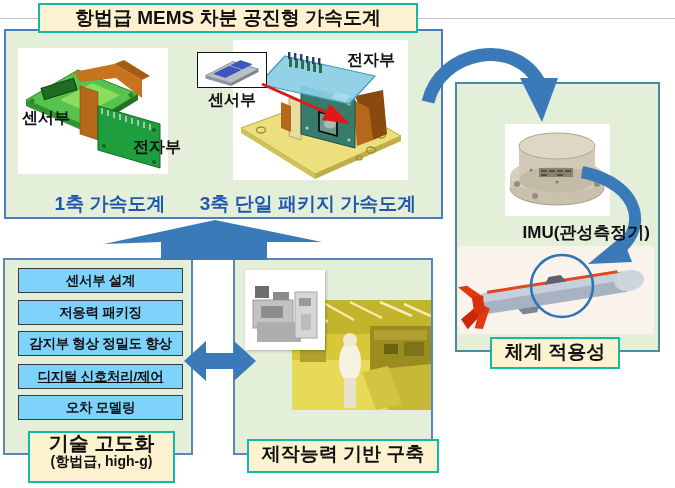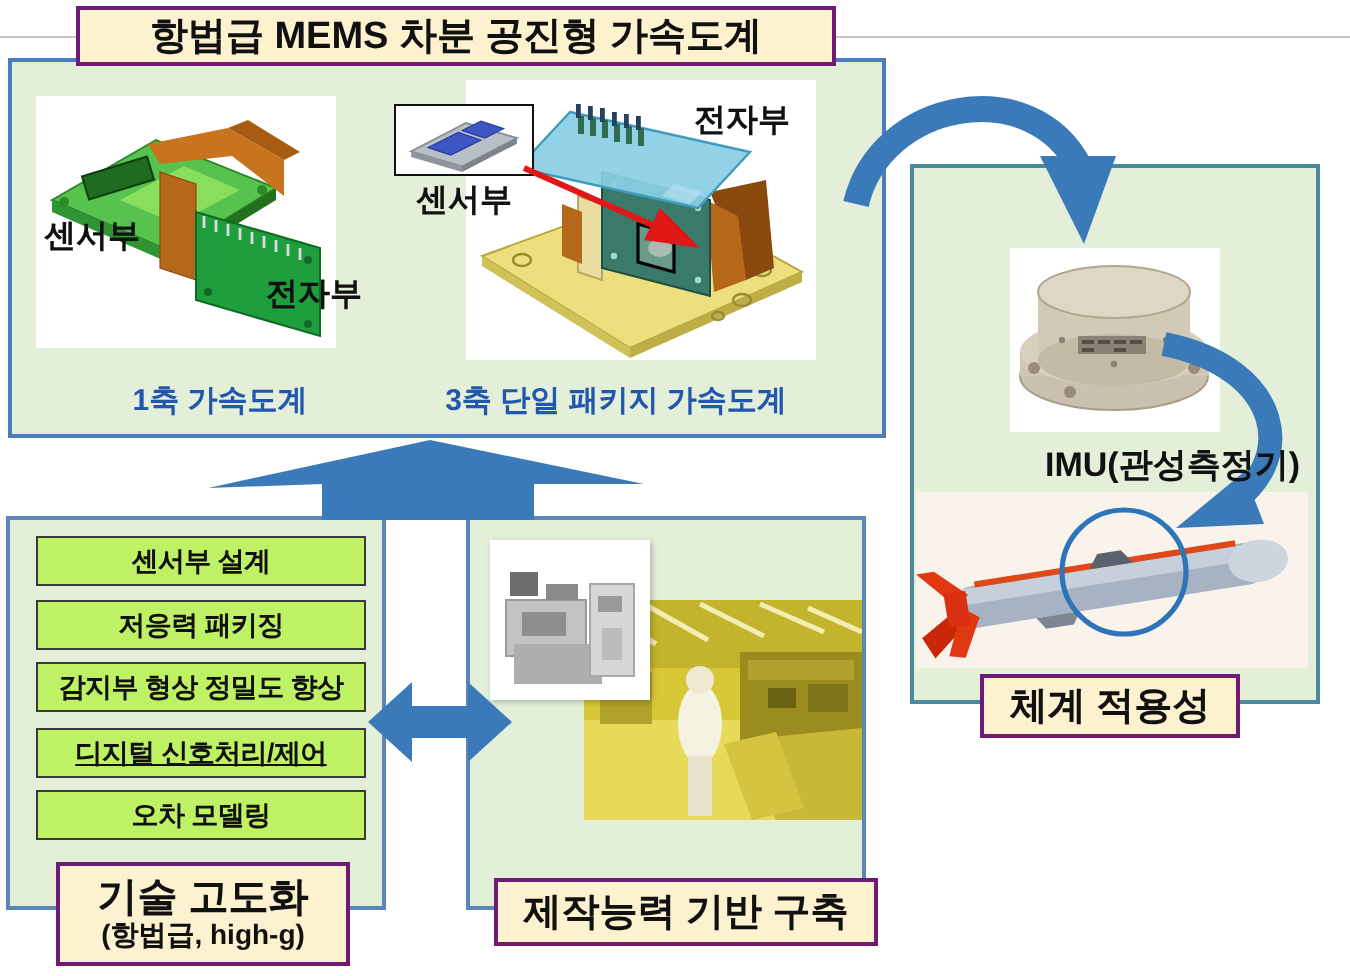--- a/index.html
+++ b/index.html
@@ -3,31 +3,31 @@
 <meta charset="utf-8">
 <style>
   html,body{margin:0;padding:0;background:#ffffff;}
   body{font-family:"Liberation Sans","DejaVu Sans",sans-serif;}
   #stage{position:relative;width:675px;height:488px;background:#ffffff;overflow:hidden;}
   .abs{position:absolute;}
   .hline{height:1px;background:#c4c4c4;z-index:0;}
   .panel{background:#e4efda;border:2px solid #4a7ebe;box-sizing:border-box;z-index:1;}
   .panel.teal{border-color:#4b8a9e;}
   .panel.soft{border-color:#5b87b8;}
-  .cream{background:#fdf2cf;border:2px solid #701a75;box-sizing:border-box;
-         display:flex;flex-direction:column;align-items:center;justify-content:center;
+  .cream{background:#fdf2cf;border:2px solid #14b8a6;box-sizing:border-box;
+         display:flex;flex-direction:column;align-items:center;
          z-index:5;text-align:center;}
   .cream .big{font-size:19px;font-weight:700;color:#111;white-space:nowrap;}
   .cream .huge{font-size:20px;font-weight:700;color:#111;line-height:1.05;white-space:nowrap;}
   .cream .small{font-size:14px;font-weight:700;color:#111;line-height:1.1;white-space:nowrap;}
   .photo{background:#ffffff;z-index:2;}
   .photo svg{display:block;width:100%;height:100%;}
   .plabel{font-size:16px;font-weight:700;color:#111;z-index:4;white-space:nowrap;}
-  .bluecap{font-size:15px;font-weight:700;color:#2158ae;text-align:center;z-index:4;white-space:nowrap;}
-  .item{left:18px;width:165px;height:25px;background:#bef264;border:1.5px solid #3a3a3a;
+  .bluecap{font-size:19px;font-weight:700;color:#2158ae;text-align:center;z-index:4;white-space:nowrap;}
+  .item{left:18px;width:165px;height:25px;background:#7dd3fc;border:1.5px solid #3a3a3a;
         box-sizing:border-box;display:flex;align-items:center;justify-content:center;
         font-size:13.5px;font-weight:700;color:#111;z-index:3;white-space:nowrap;letter-spacing:-0.3px;}
   .arrow{z-index:3;}
   .imulabel{font-size:17px;font-weight:700;color:#111;text-align:center;z-index:4;white-space:nowrap;}
 </style>
 </head>
 <body>
 
 <div id="stage">
 

